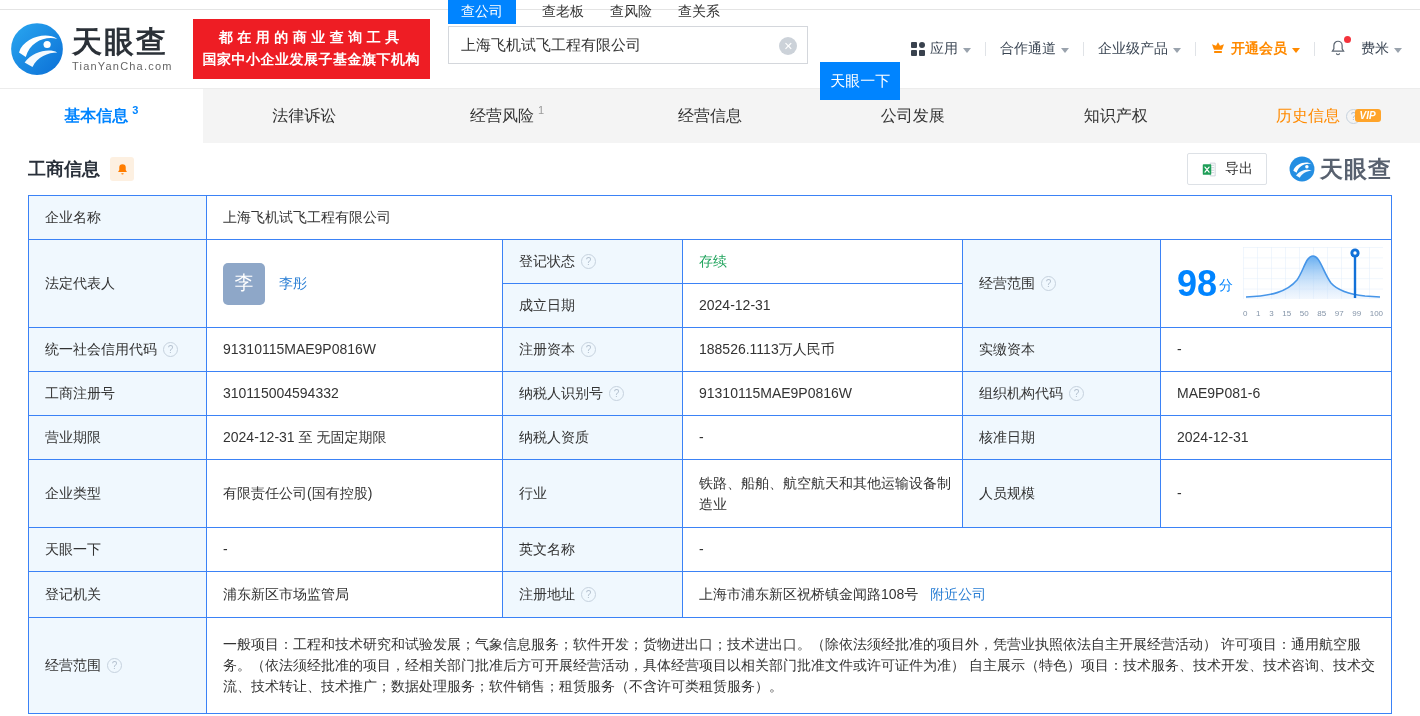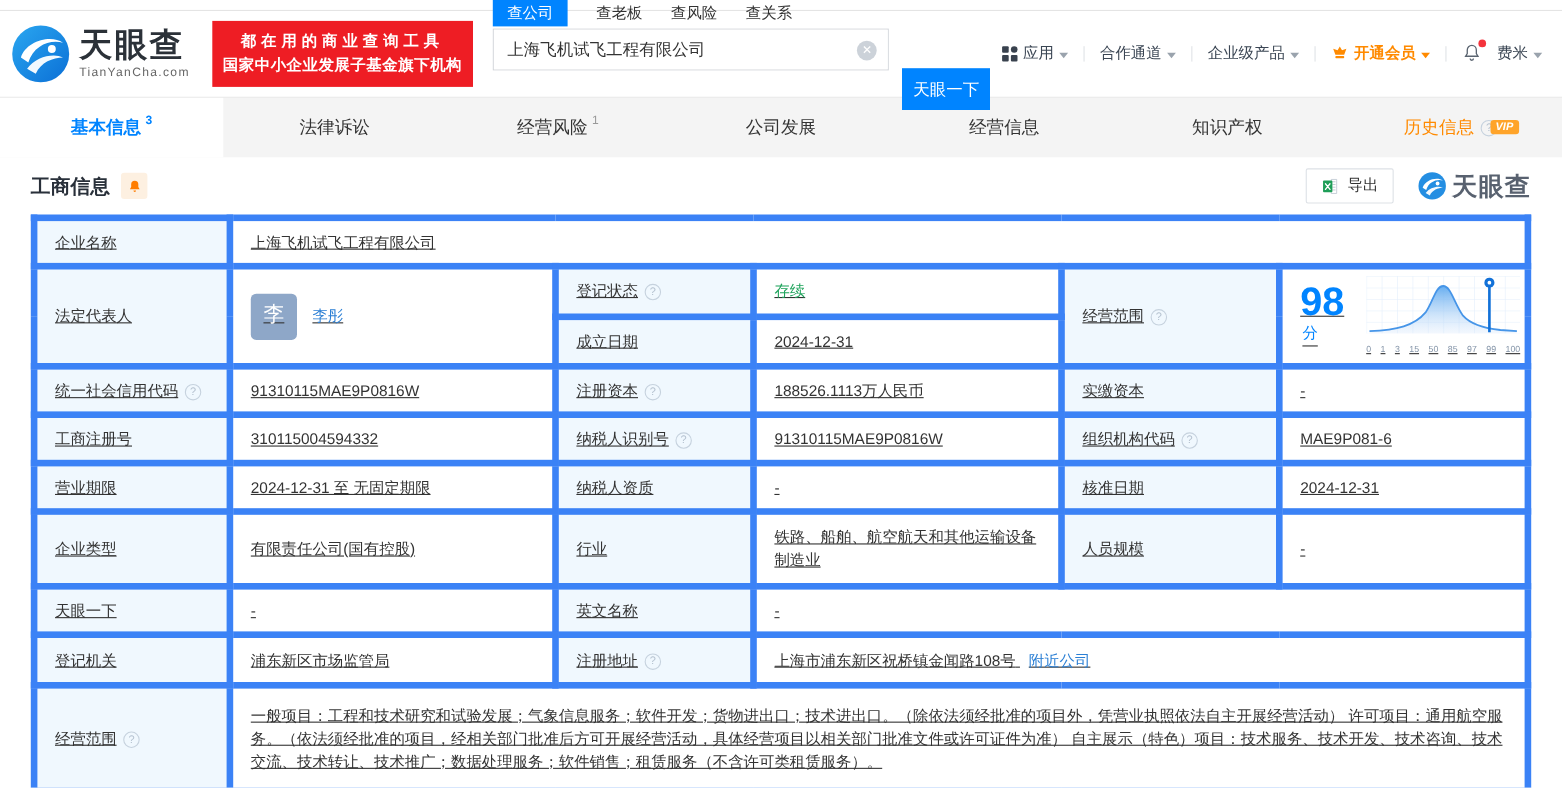--- a/index.html
+++ b/index.html
@@ -64,22 +64,22 @@
     display:flex; align-items:center; justify-content:center; cursor:pointer; }
   .sh-right { margin-left:auto; display:flex; align-items:center; gap:22px; }
   .export-btn { display:flex; align-items:center; gap:7px; height:32px; padding:0 13px; background:#fff;
     border:1px solid #dde1e6; border-radius:2px; font-size:14px; color:#333; cursor:pointer; font-family:inherit; }
   .watermark { display:flex; align-items:center; gap:5px; opacity:.92; }
   .watermark .wm-text { font-size:23px; font-weight:bold; color:#4a5463; letter-spacing:1px; }
 
   
   .info-wrap { padding:0 28px; }
   table.info { width:100%; border-collapse:collapse; table-layout:fixed; font-size:14px; }
-  table.info td { border:6px solid #3b82f6; padding:4px 10px 4px 16px; color:#333; vertical-align:middle;
-    line-height:1.5;text-decoration:underline; }
+  table.info td { border:1px solid #3b82f6; padding:4px 10px 4px 16px; color:#333; vertical-align:middle;
+    line-height:1.5; }
   td.lbl { background:#f0f8fe; color:#44505c; }
   col.c1{width:178px} col.c2{width:296px} col.c3{width:180px} col.c4{width:280px} col.c5{width:198px}
   tr.h44 td { height:44px; } tr.h46 td { height:46px; } tr.h68 td { height:68px; }
   .green { color:#21a45d; }
   a.lnk { color:#2b7fd4; text-decoration:none; cursor:pointer; }
   .rep-cell { display:flex; align-items:center; gap:14px; }
   .avatar { width:42px; height:42px; border-radius:5px; background:#8ea7c8; color:#fff; font-size:19px;
     display:flex; align-items:center; justify-content:center; cursor:pointer; }
   .score-cell { display:flex; align-items:center; gap:10px; padding:2px 0; }
   .score-num { font-size:36px; font-weight:bold; color:#0084ff; line-height:1; }
@@ -185,24 +185,24 @@
     <span class="cnt">3</span>
   </div>
   <div class="mtab">
     <span>法律诉讼</span>
   </div>
   <div class="mtab">
     <span>经营风险</span>
     <span class="cnt">1</span>
   </div>
   <div class="mtab">
+    <span>经营信息</span>
+  </div>
+  <div class="mtab">
     <span>公司发展</span>
-  </div>
-  <div class="mtab">
-    <span>经营信息</span>
   </div>
   <div class="mtab">
     <span>知识产权</span>
   </div>
   <div class="mtab vip-tab">
     <span class="vip-badge">VIP</span>
     <span>历史信息</span>
     <span class="qmark"></span>
   </div>
 </div>

